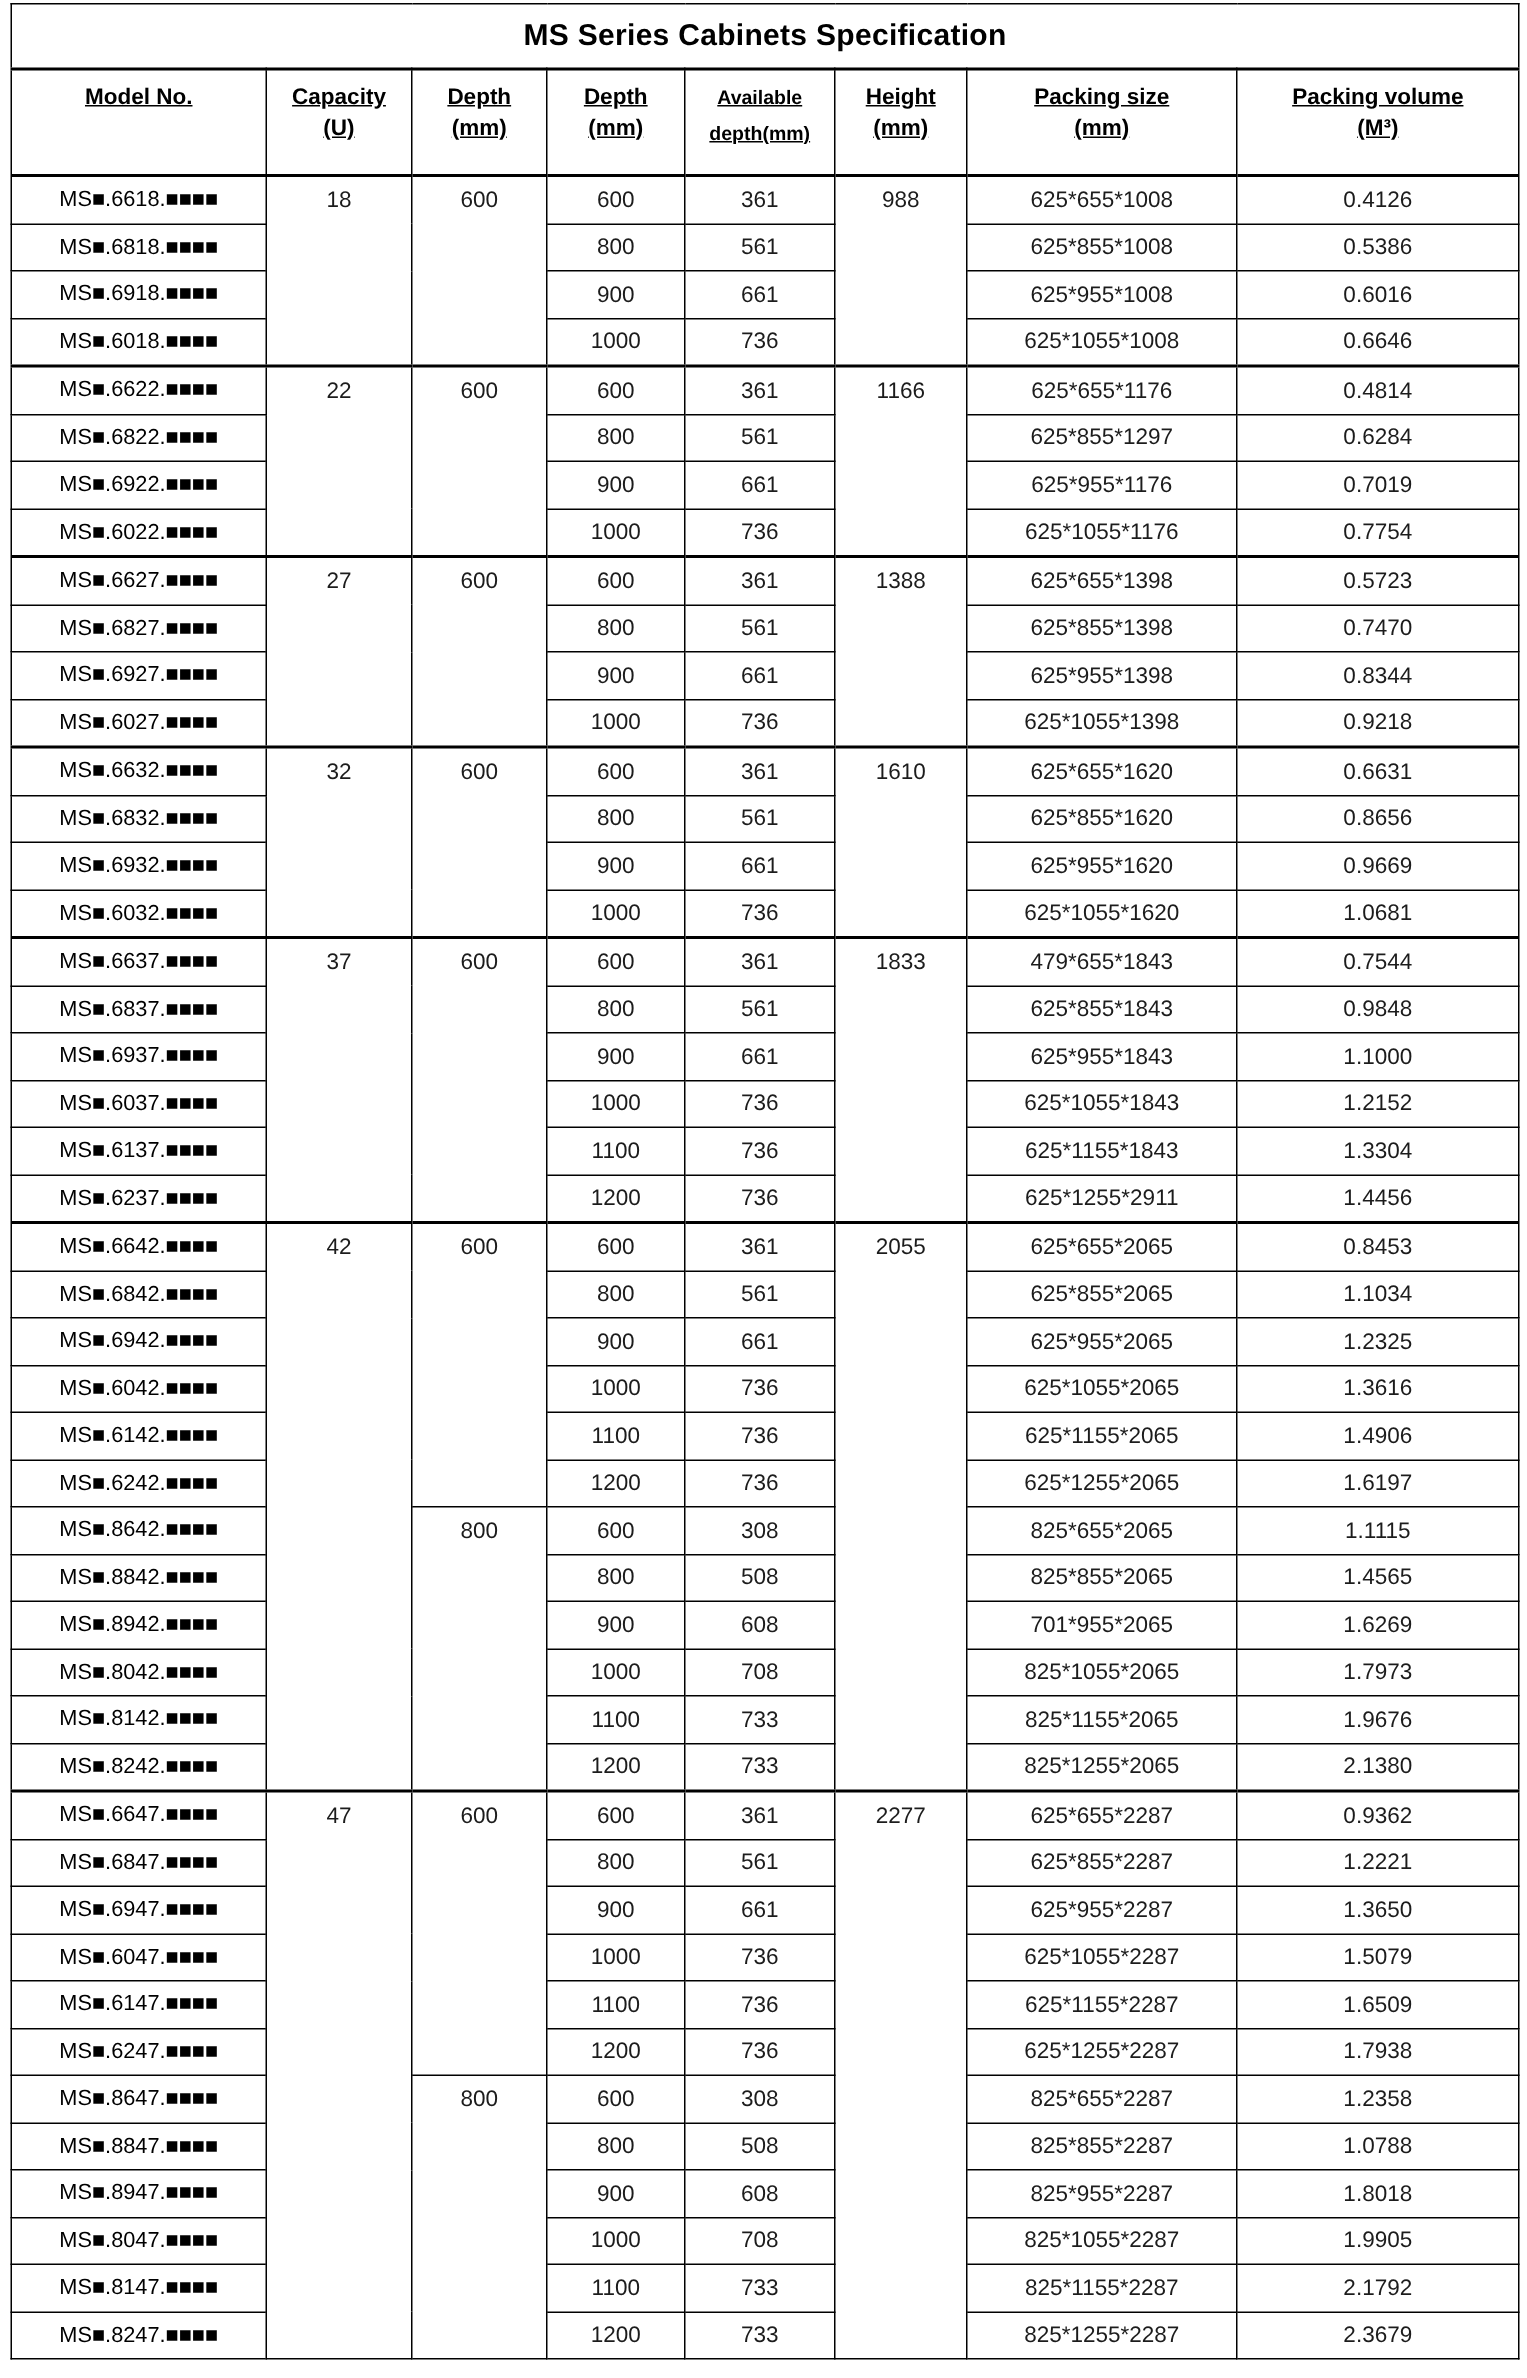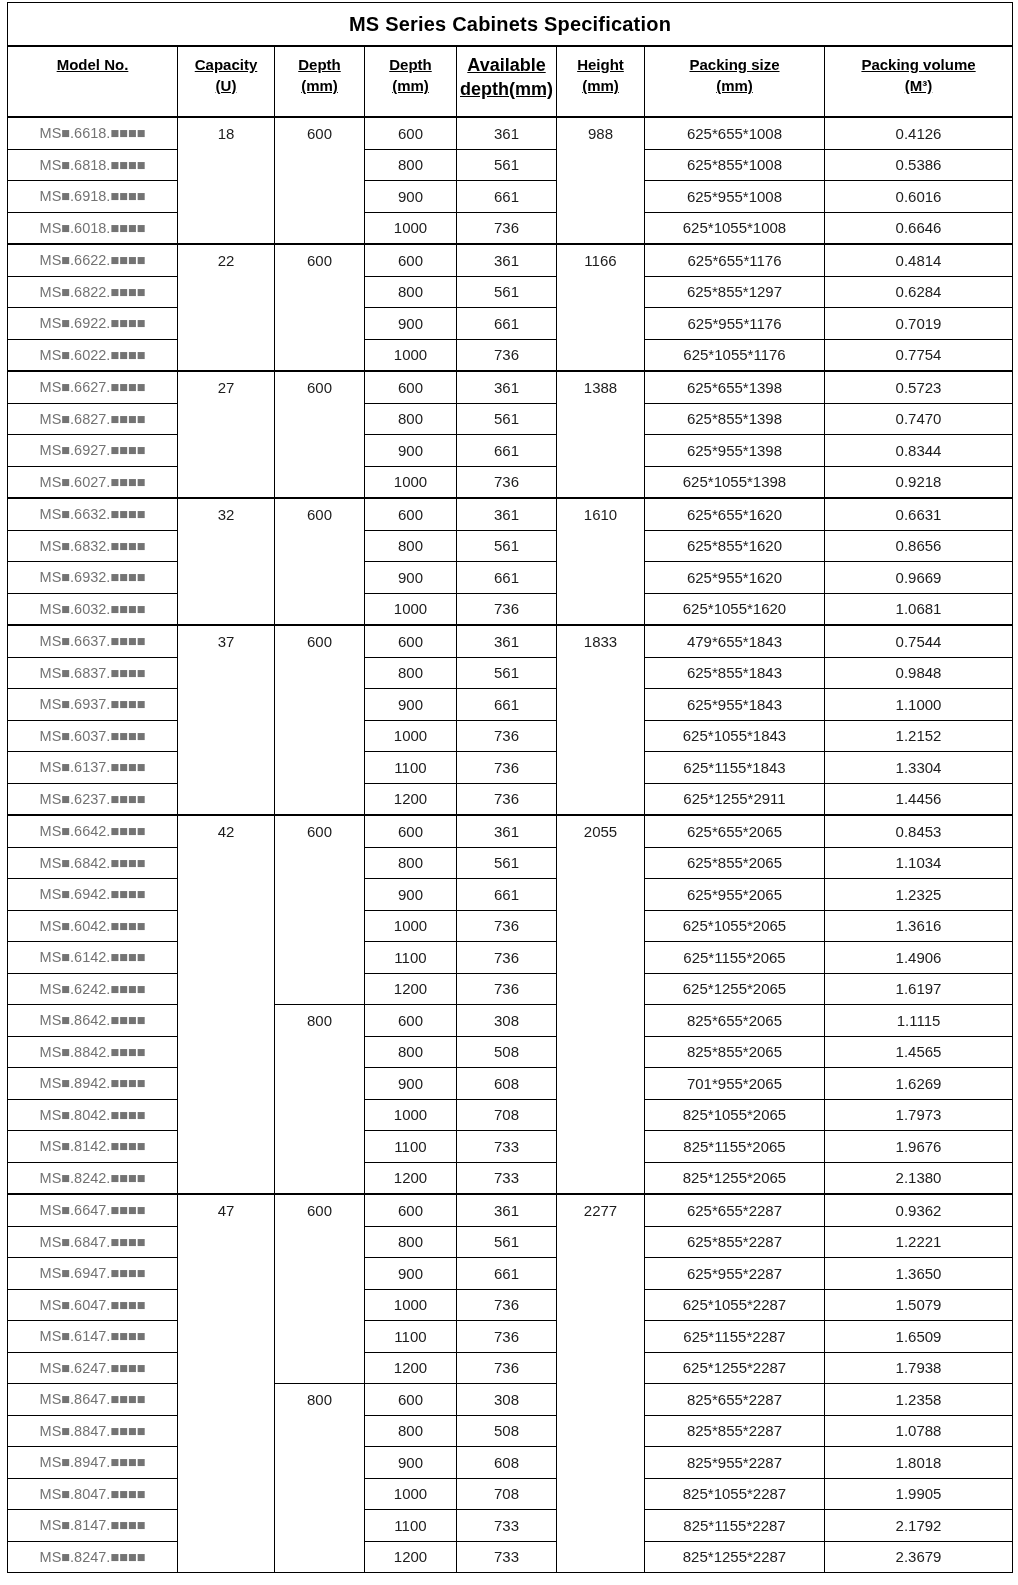--- a/index.html
+++ b/index.html
@@ -41,34 +41,34 @@
     height: 62px;
     vertical-align: top;
     padding-top: 7px;
     font-size: 15px;
     font-weight: bold;
     border-bottom: 2px solid #000;
     line-height: 21px;
     text-decoration: underline;
   }
   tr.head-row th.small-head {
-    font-size: 18px;
+    font-size: 13px;
     line-height: 24px;
     padding-top: 6px;
   }
   tr.head-row .h-line { display: block; }
   tbody td {
     height: 30.5px;
     font-size: 15px;
     color: #1c1c1c;
     vertical-align: middle;
   }
   tbody td.model-col {
     font-size: 14.5px;
-    color: #737373;
+    color: #000000;
   }
   tbody td.merged {
     vertical-align: top;
     line-height: 31px;
   }
   tbody tr.group-start td {
     border-top: 2px solid #000;
   }
 </style>
 </head>

